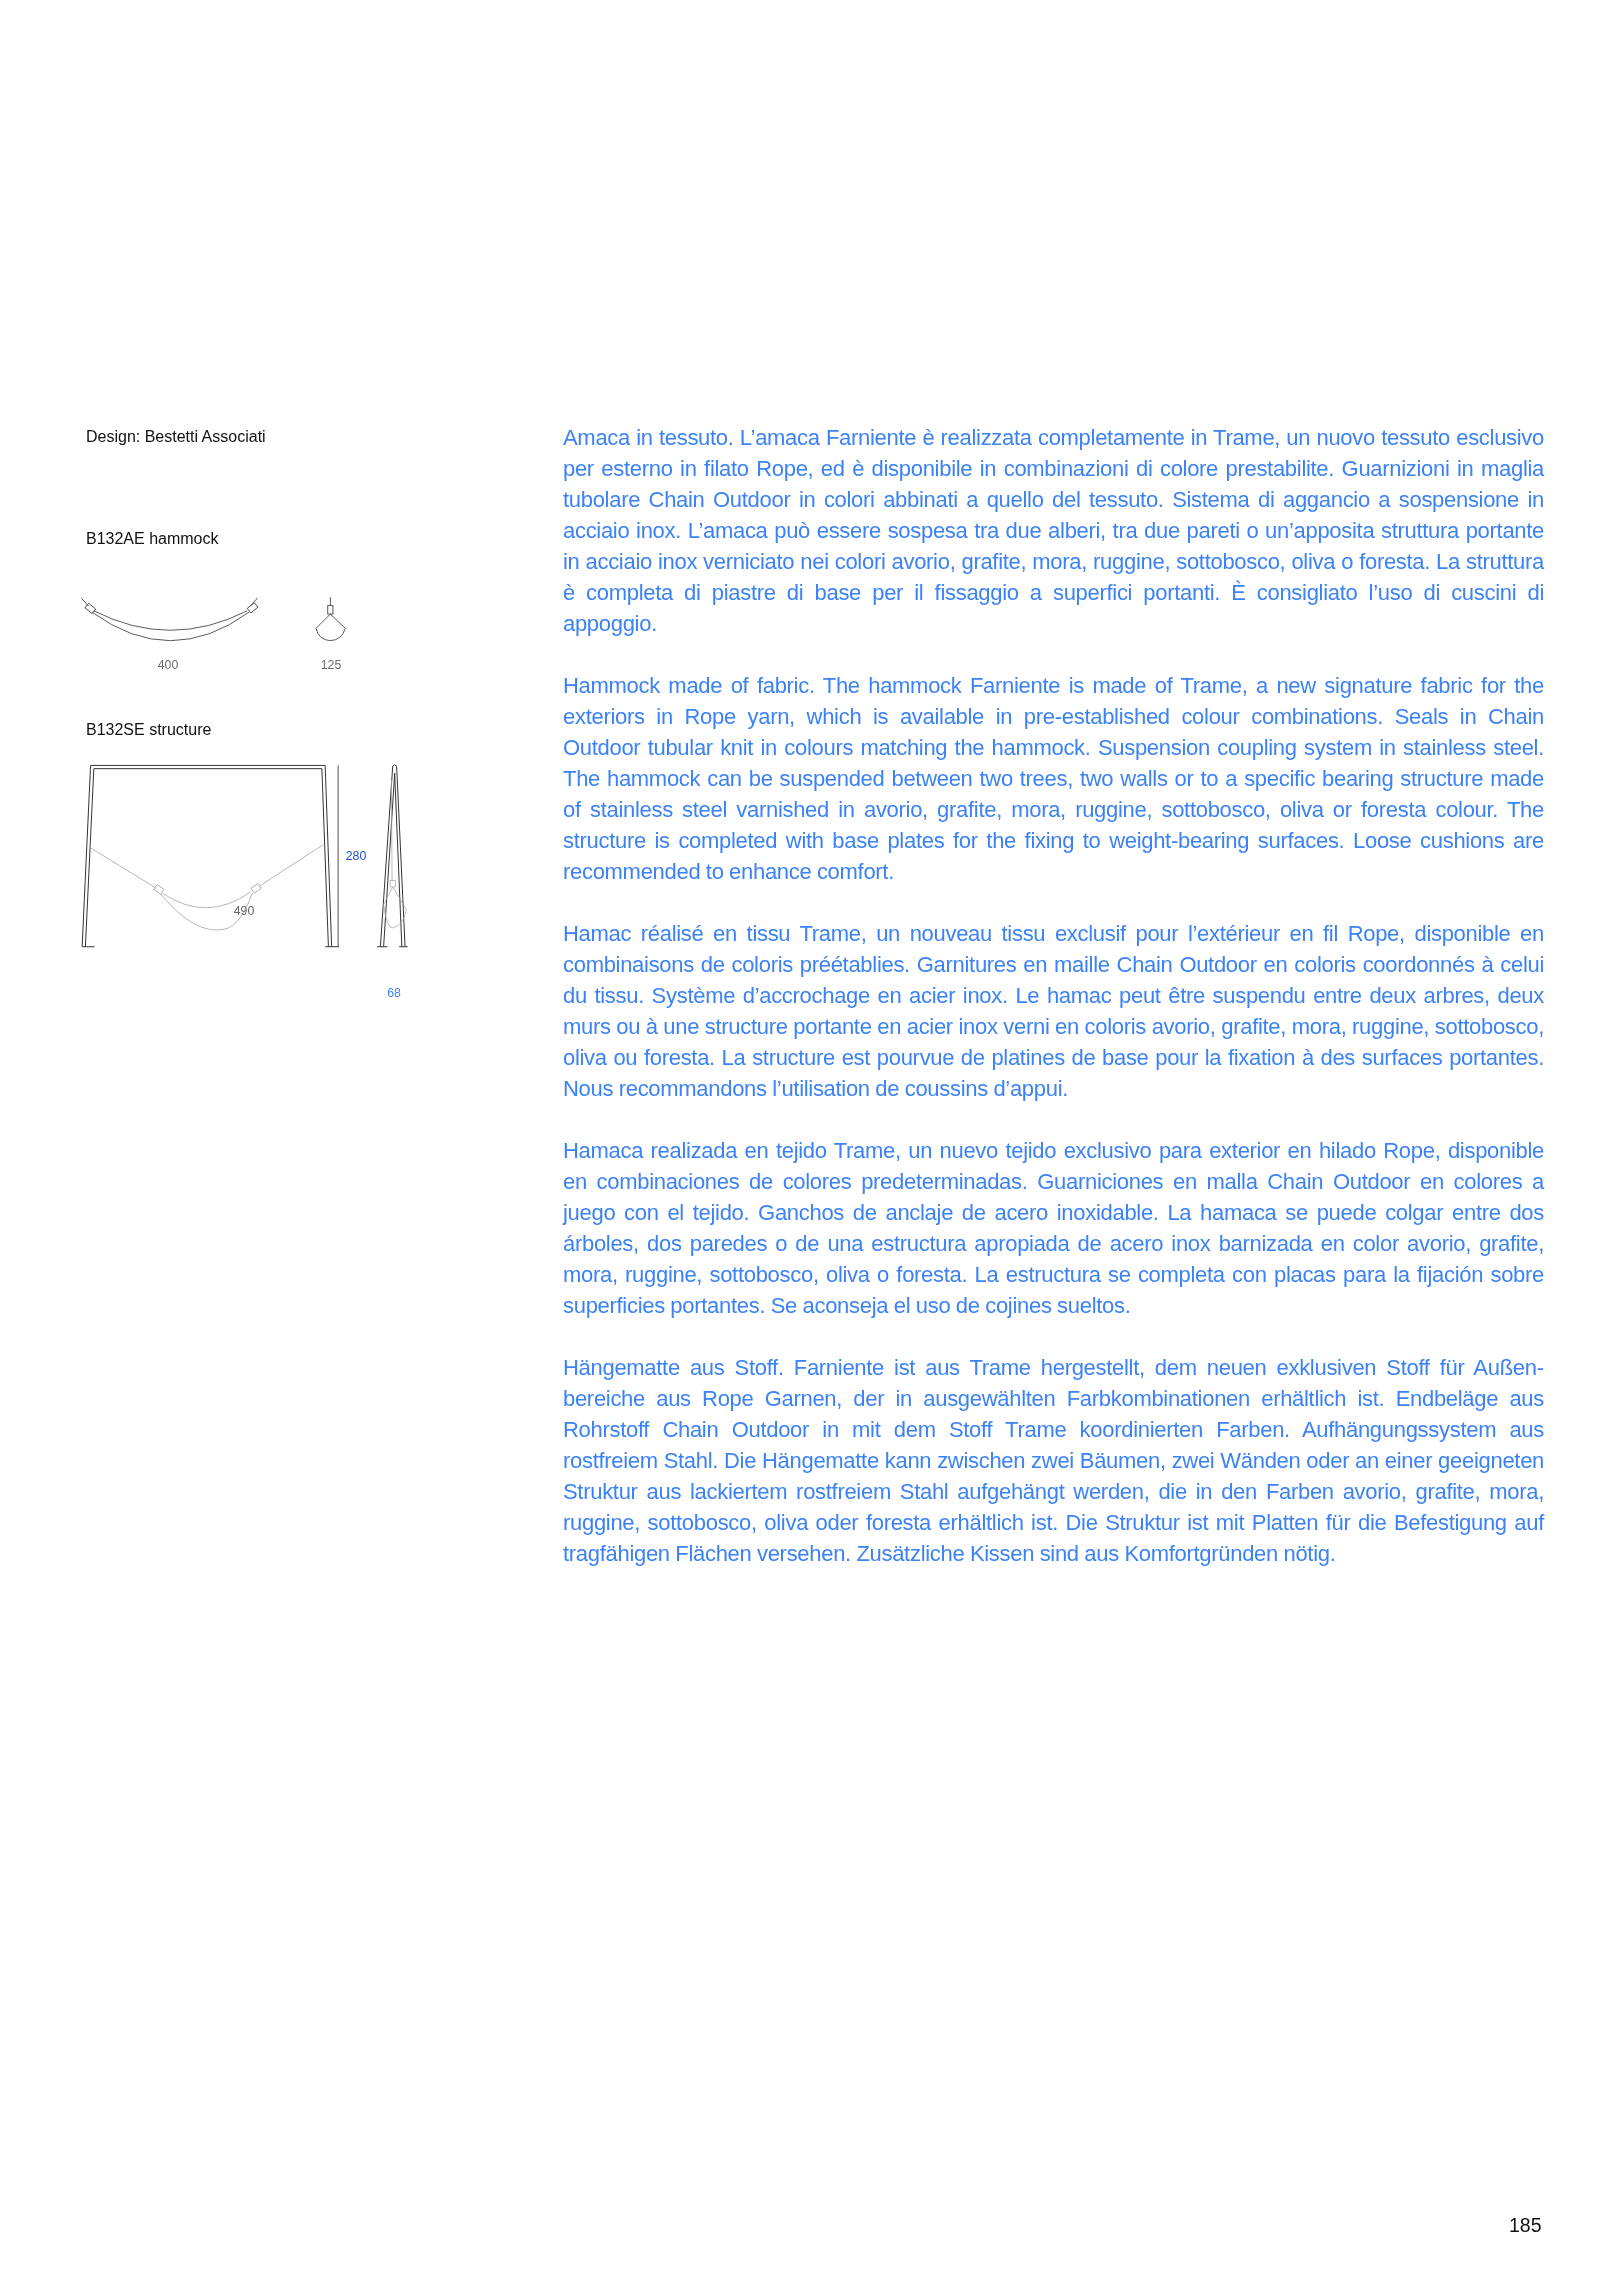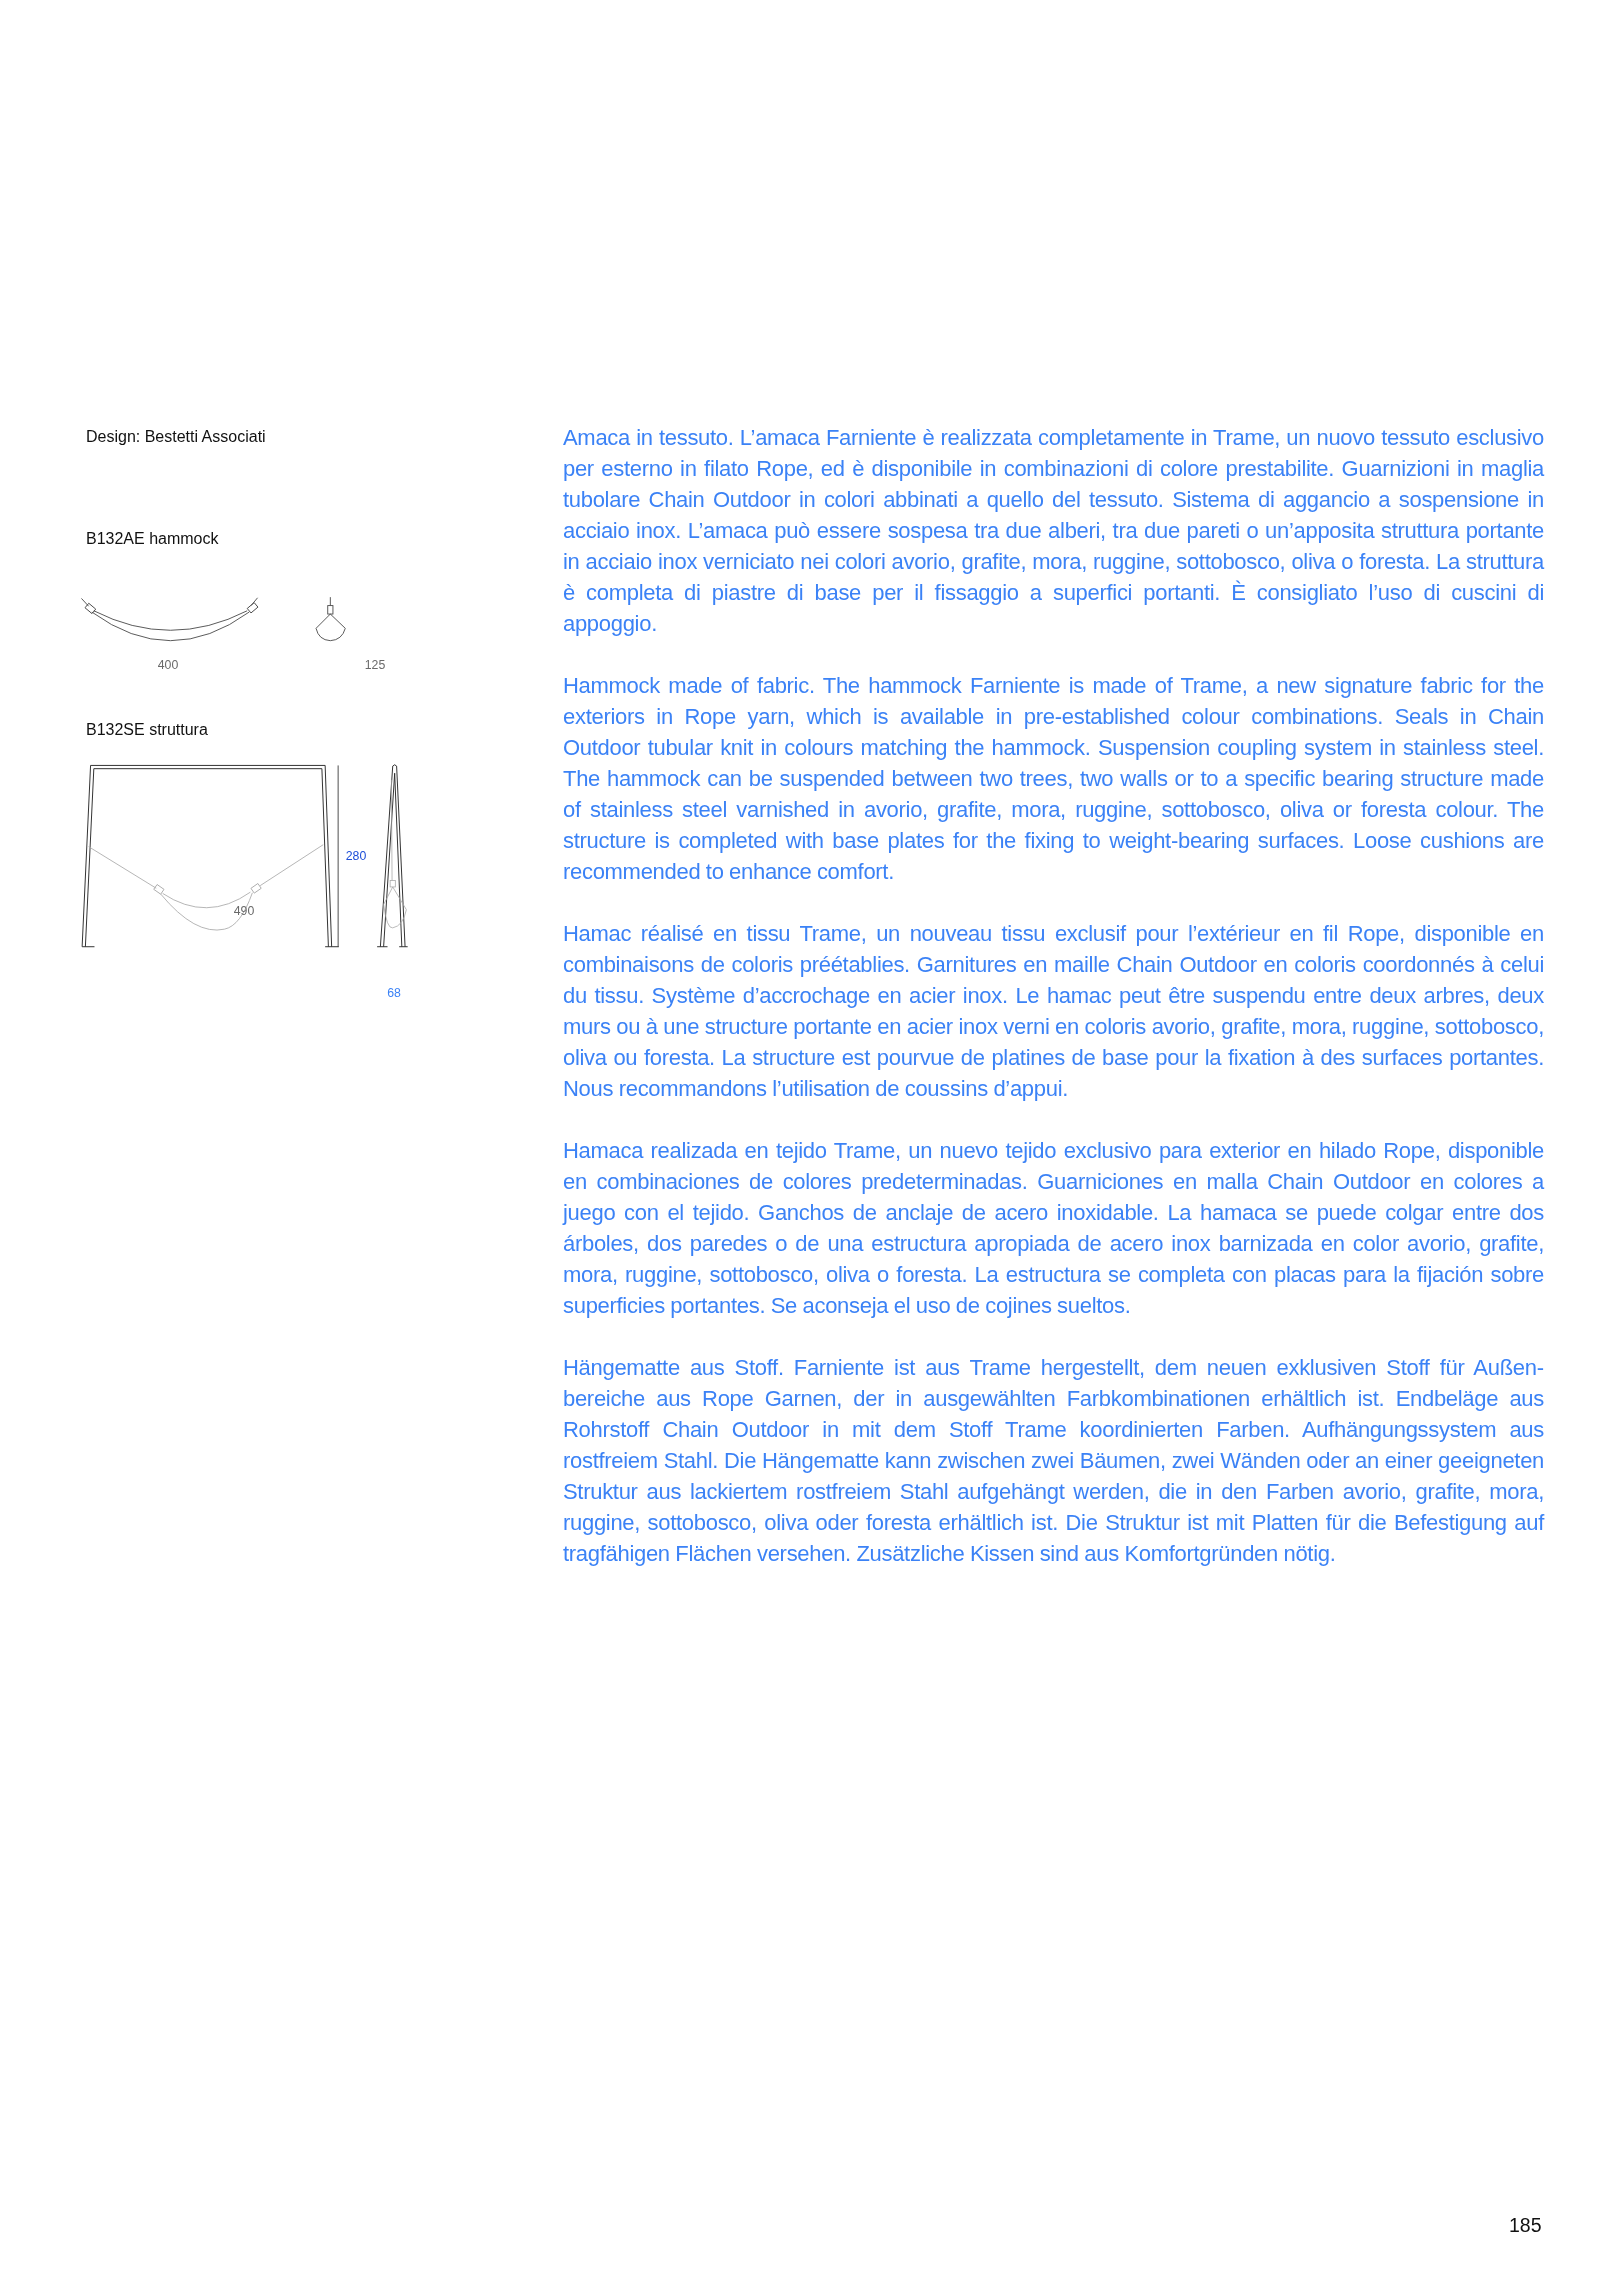--- a/index.html
+++ b/index.html
@@ -56,23 +56,23 @@
     <path d="M144 940 Q 262 1000 380 940"></path>
     <path d="M141 942 Q 262 1030 383 942"></path>
   </g>
   <g fill="none" stroke="#4a4a4a" stroke-width="1.4">
     <line x1="508" y1="919" x2="508" y2="932"></line>
     <rect x="504" y="932" width="8" height="13"></rect>
     <path d="M508 945 L 486 967 Q 490 985 508 986 Q 526 985 531 967 L 508 945"></path>
   </g>
 </svg>
 <div class="dim" style="left: 168px; top: 658px; color: rgb(106, 106, 106);">400</div>
-<div class="dim" style="left: 331px; top: 658px; color: rgb(106, 106, 106); margin-left: 44px;">125</div>
+<div class="dim" style="left: 331px; top: 658px; color: rgb(106, 106, 106);">125</div>
 
-<div id="structure-label" class="left-label">B132SE struttura</div>
+<div id="structure-label" class="left-label">B132SE structure</div>
 
 <svg class="drawing" width="1623" height="2295" viewBox="0 0 2497 3532">
   <g fill="none" stroke="#2e2e2e" stroke-width="1.5">
     <path d="M126 1457 L 139 1178 L 500 1178 L 510 1457"></path>
     <path d="M131 1457 L 144 1183 L 495 1183 L 505 1457"></path>
     <line x1="126" y1="1457" x2="145" y2="1457"></line>
     <line x1="500" y1="1457" x2="521" y2="1457"></line>
   </g>
   <g fill="none" stroke="#a8a8a8" stroke-width="1.3">
     <line x1="136" y1="1303" x2="240" y2="1367"></line>

